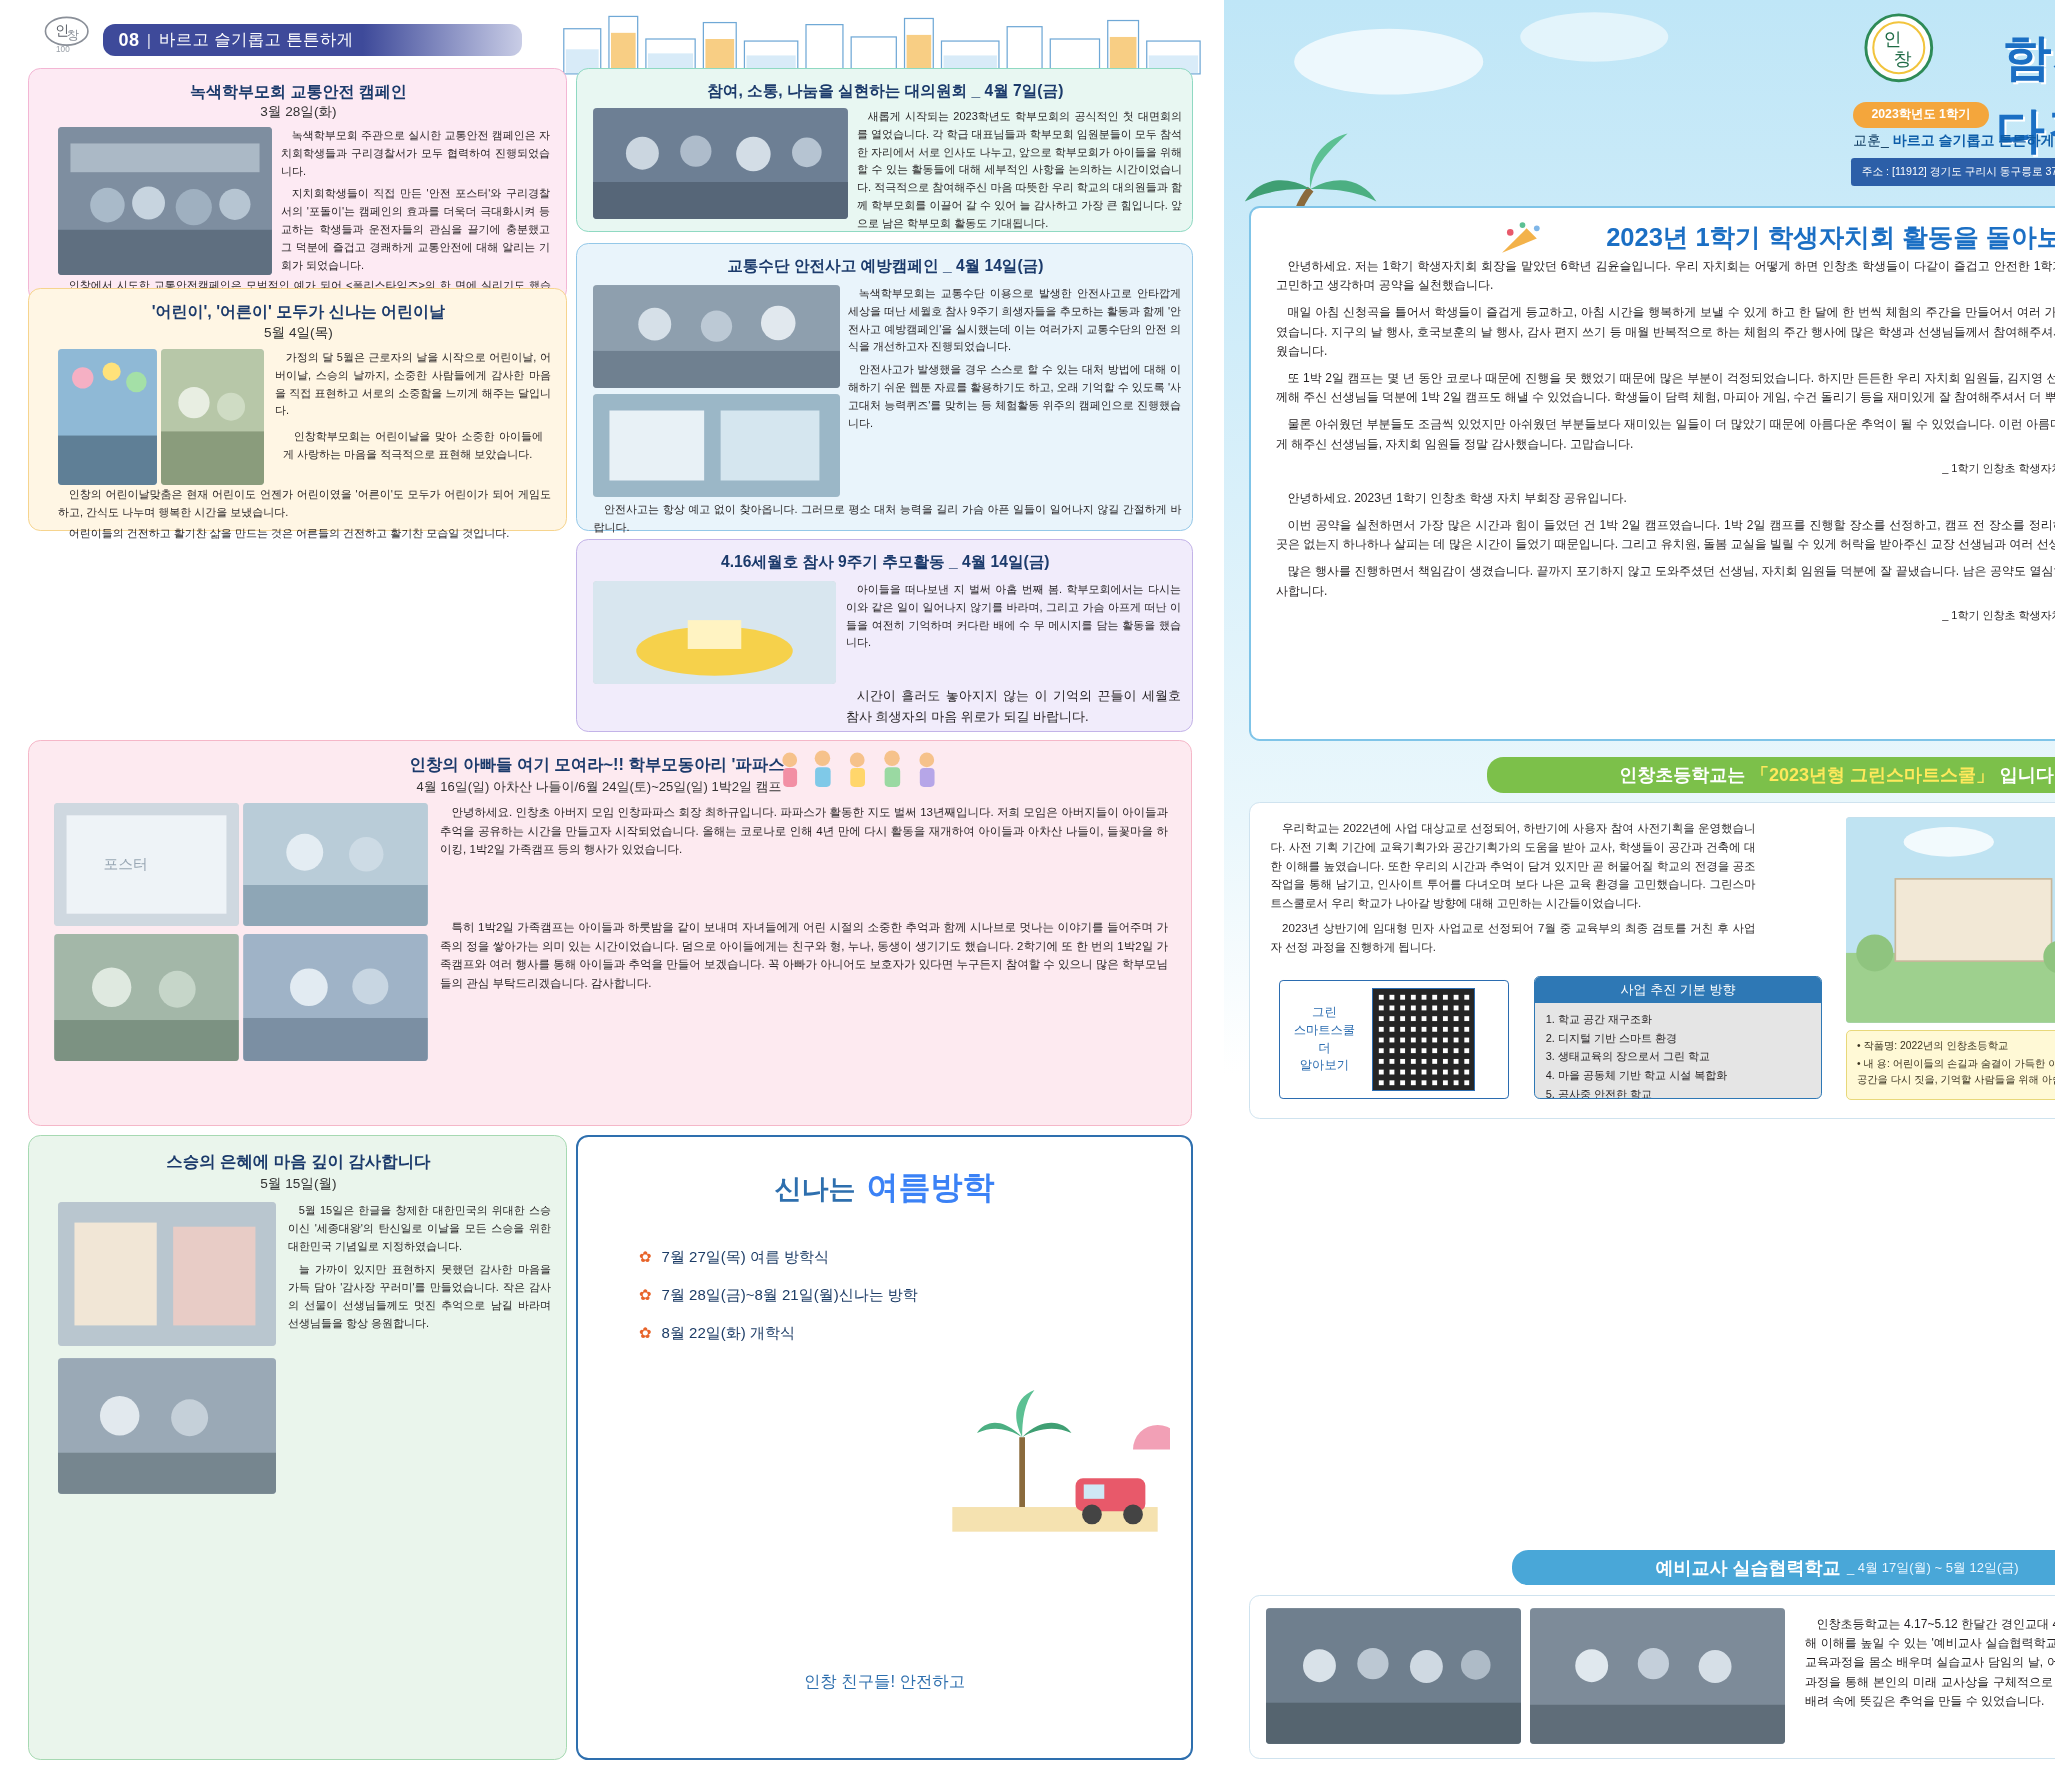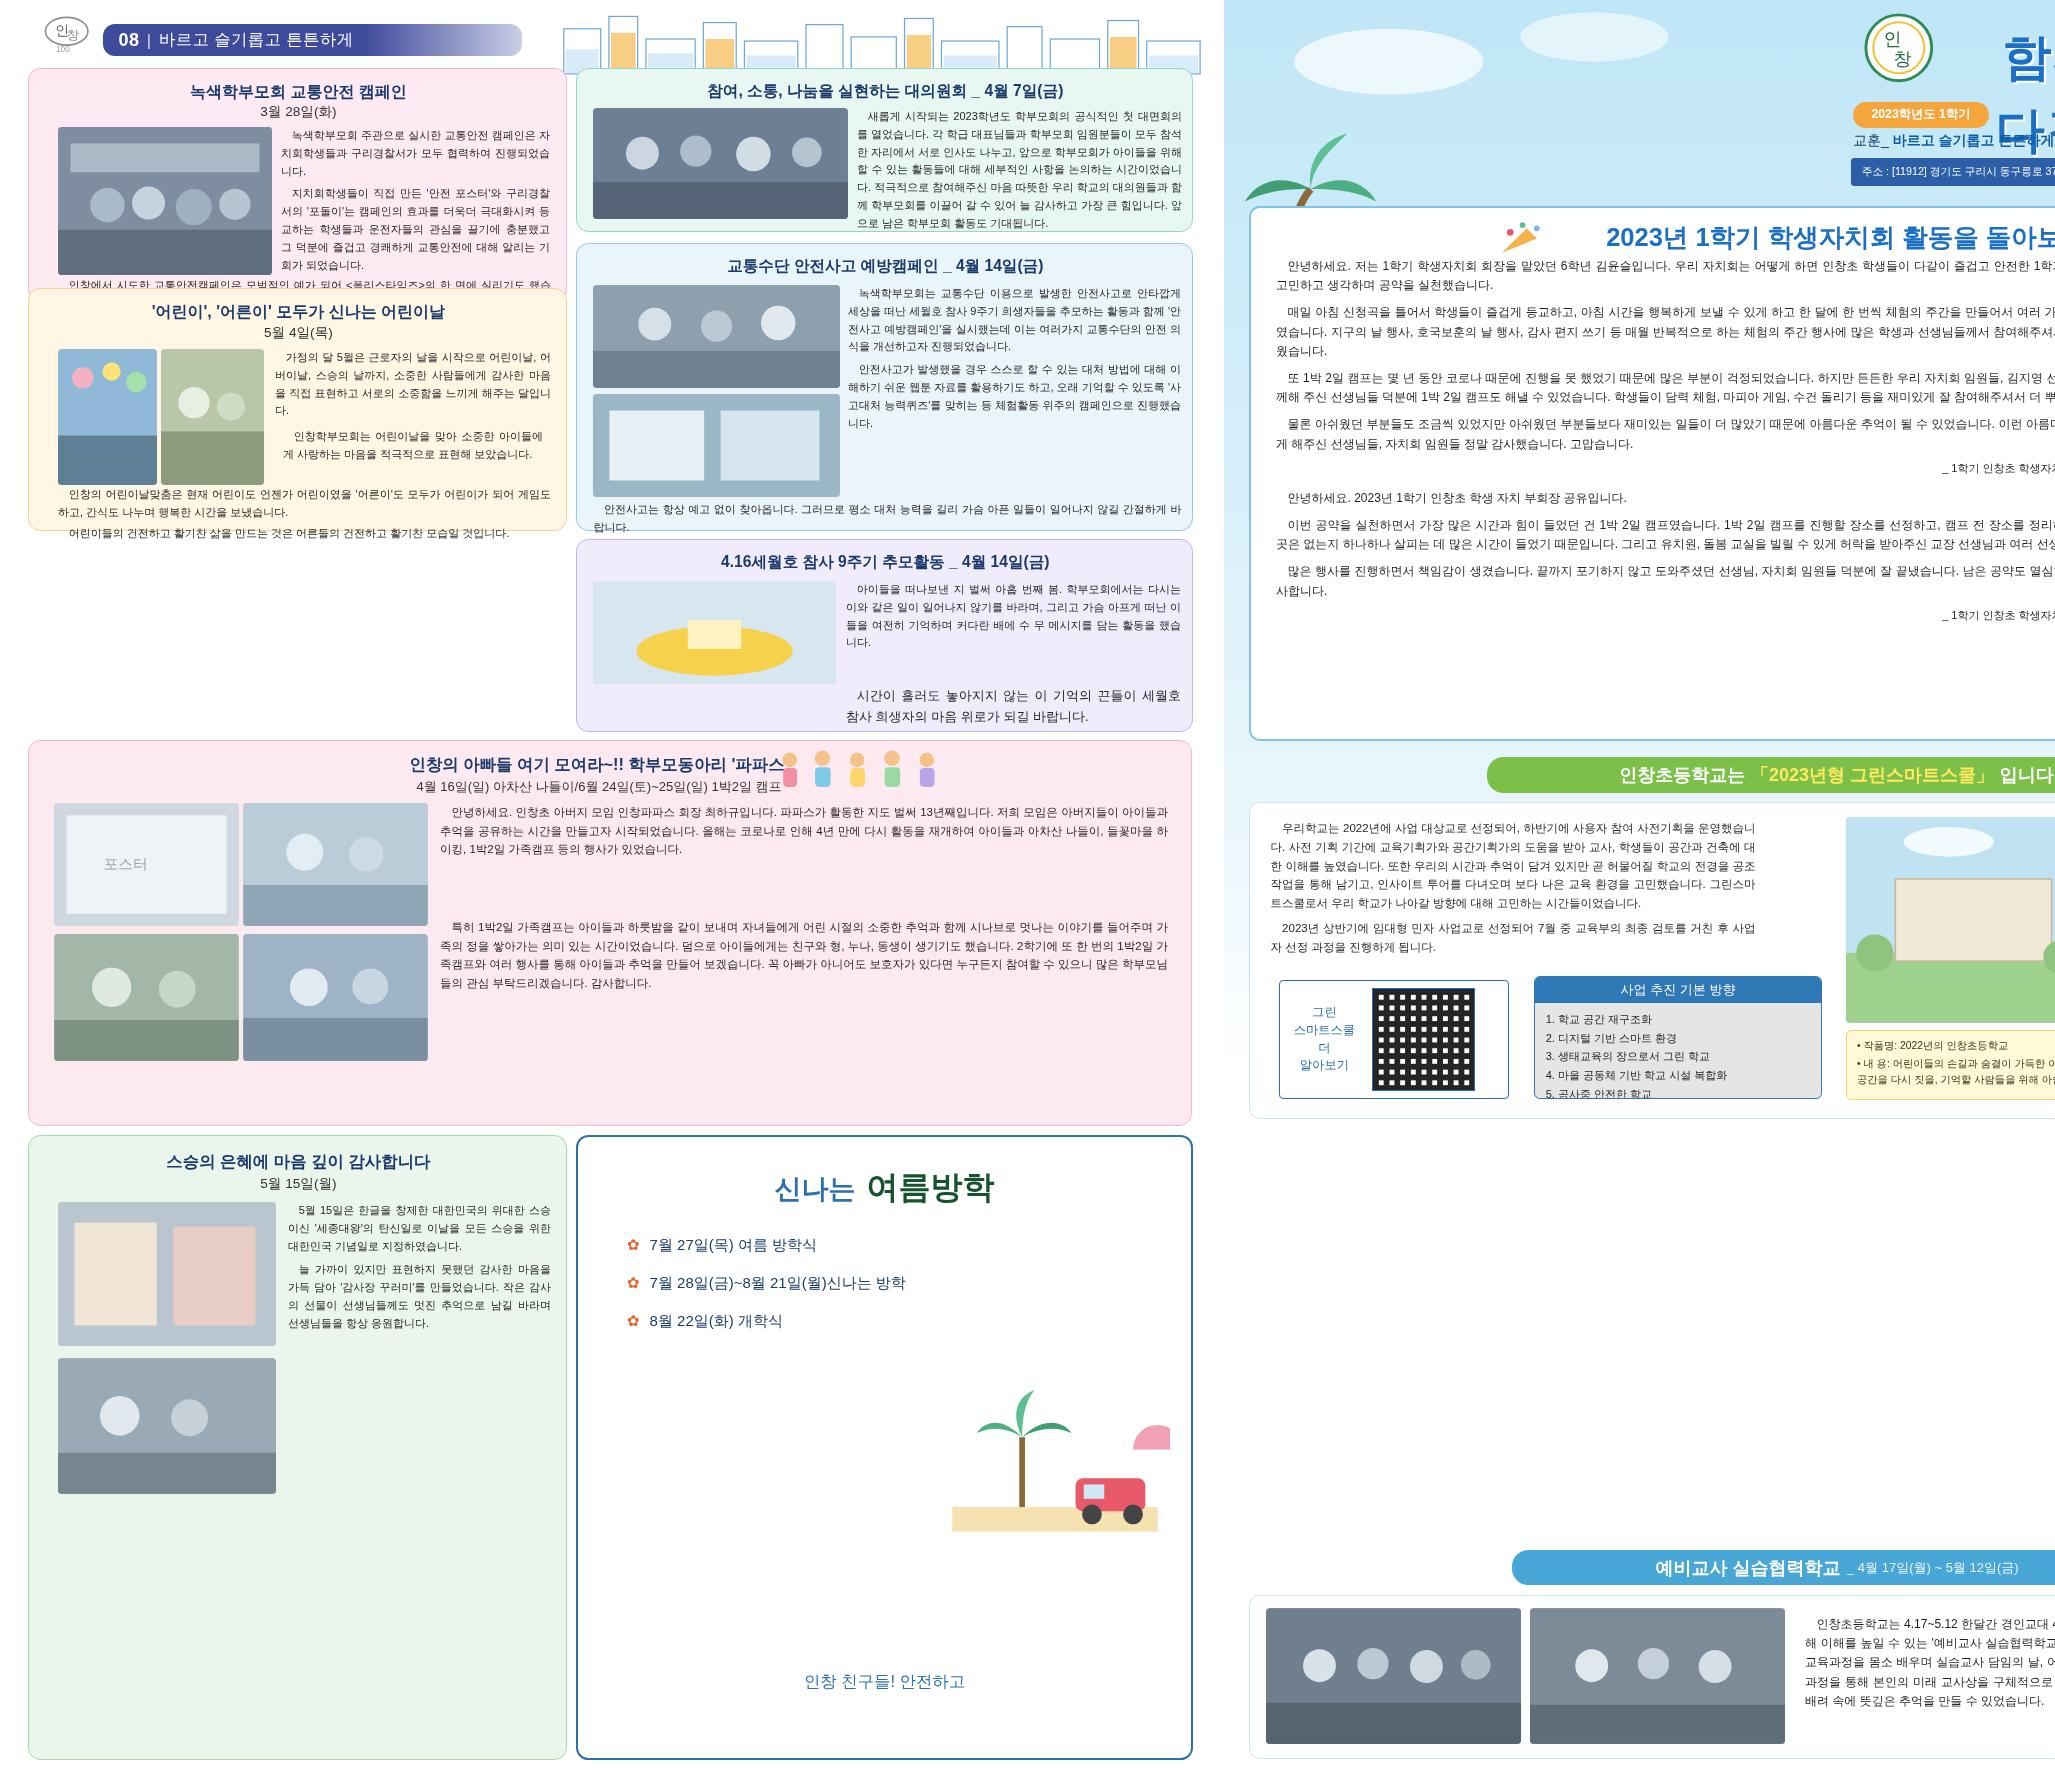--- a/index.html
+++ b/index.html
@@ -342,23 +342,23 @@
           <rect y="230" width="530" height="100" fill="#76868f"></rect>
       <circle cx="150" cy="140" r="48" fill="#e2e9ee"></circle>
           <circle cx="320" cy="145" r="45" fill="#c5d0d9"></circle>
         </svg>
     </div>
   </div>
 
   <div class="card" style="left:576px; top:1135px; width:617px; height:625px; background:#ffffff; border:2.5px solid #2e6fae;">
     <div style="position:absolute; left:0; top:29px; width:100%; text-align:center;">
       <span style="font-size:27px; color:#2e6fae; font-weight:bold;">신나는</span>
-      <span style="font-size:32px; color:#14532d; font-weight:bold; margin-left:9px;">여름방학</span>
-    </div>
-    <ul style="position:absolute; left:49px; top:99px; width:493px; list-style:none; padding:0; margin:0;">
+      <span style="font-size:32px; color:#3b82f6; font-weight:bold; margin-left:9px;">여름방학</span>
+    </div>
+    <ul style="position:absolute; left:49px; top:99px; width:493px; list-style:none; padding:0; margin:12px;">
       <li style="font-size:15px; color:#1c3c66; margin-bottom:19px;">
         <span style="color:#e8642a; margin-right:5.8px;">✿</span>
         <span>7월 27일(목) 여름 방학식</span>
       </li>
       <li style="font-size:15px; color:#1c3c66; margin-bottom:19px;">
         <span style="color:#e8642a; margin-right:5.8px;">✿</span>
         <span>7월 28일(금)~8월 21일(월)신나는 방학</span>
       </li>
       <li style="font-size:15px; color:#1c3c66;">
         <span style="color:#e8642a; margin-right:5.8px;">✿</span>

